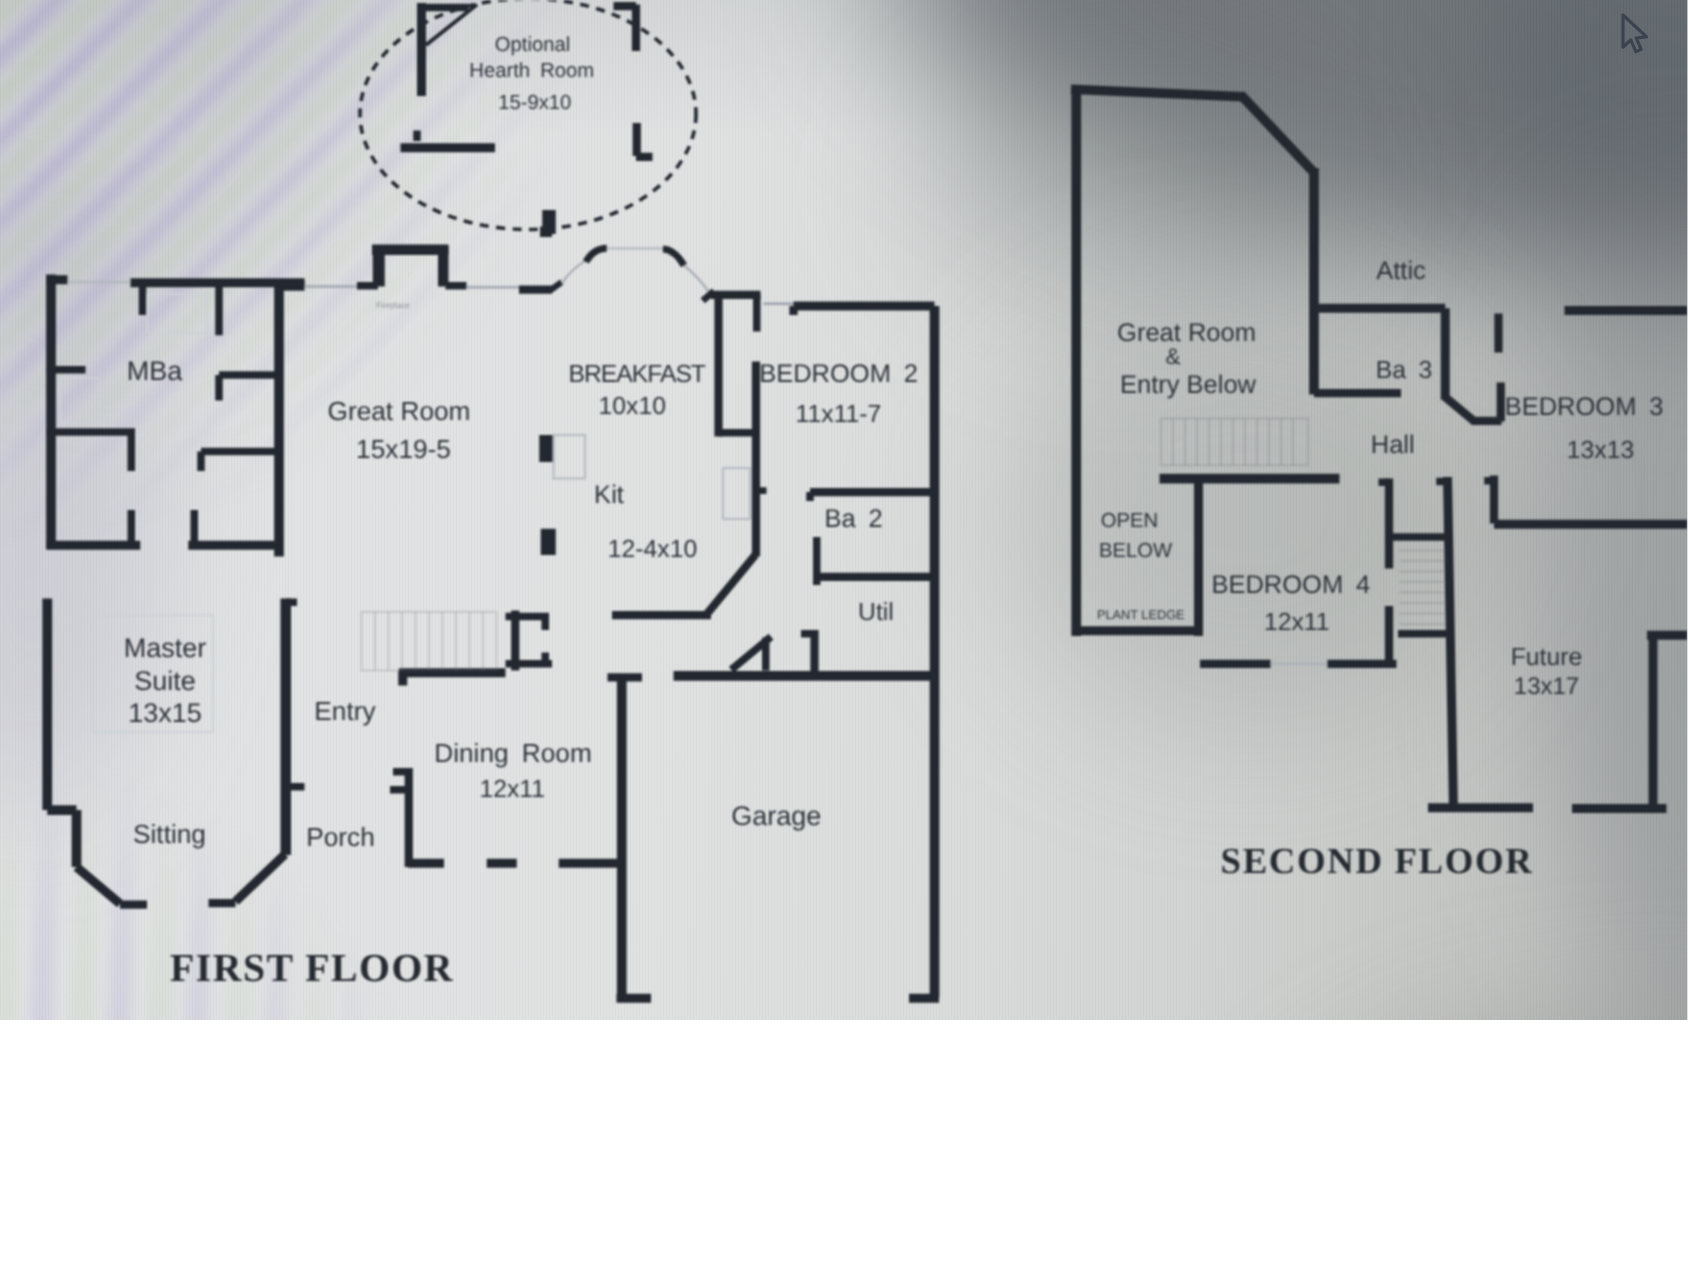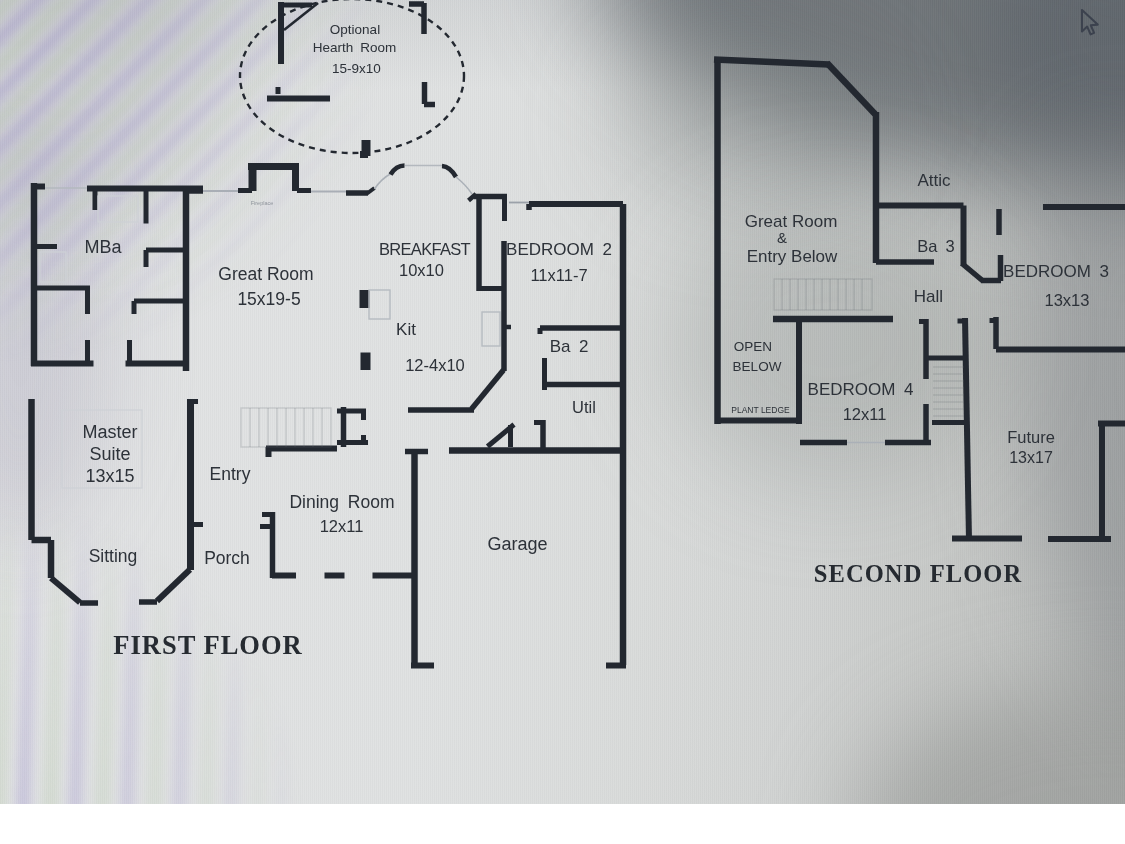--- a/index.html
+++ b/index.html
@@ -1,16 +1,16 @@
 <!DOCTYPE html>
 <html><head>
 <meta charset="utf-8">
 <style>
   html,body{margin:0;padding:0;}
-  #stage{position:relative;width:1125px;height:804px;overflow:hidden;
+  #stage{position:relative;width:1125px;height:680px;overflow:hidden;
     background:
       linear-gradient(180deg, rgba(140,145,152,0.16) 0px, rgba(140,145,152,0) 90px),
       linear-gradient(95deg, #e2e3e4 0%, #dfe1e1 40%, #d9dbda 58%, #d0d2d1 72%, #c5c7c5 84%, #b9bbb9 100%);
     font-family:"Liberation Sans",sans-serif;}
   .ov{position:absolute;pointer-events:none;}
 </style>
 </head>
 <body>
 <div id="stage">
 

